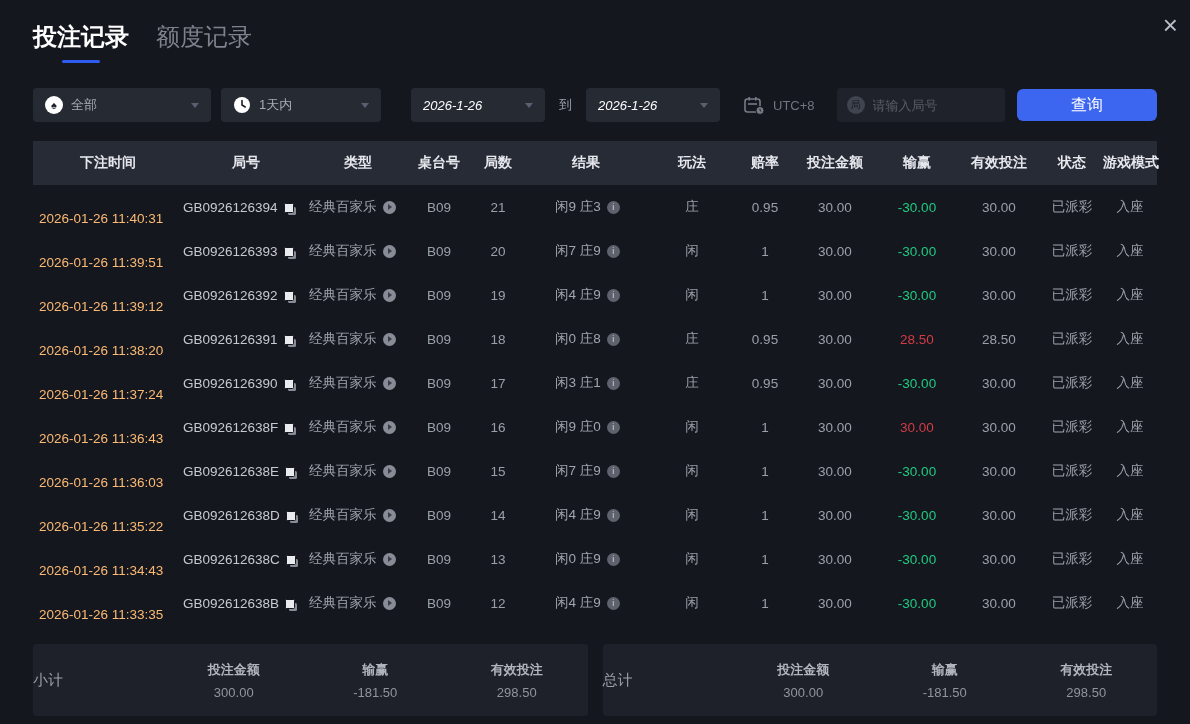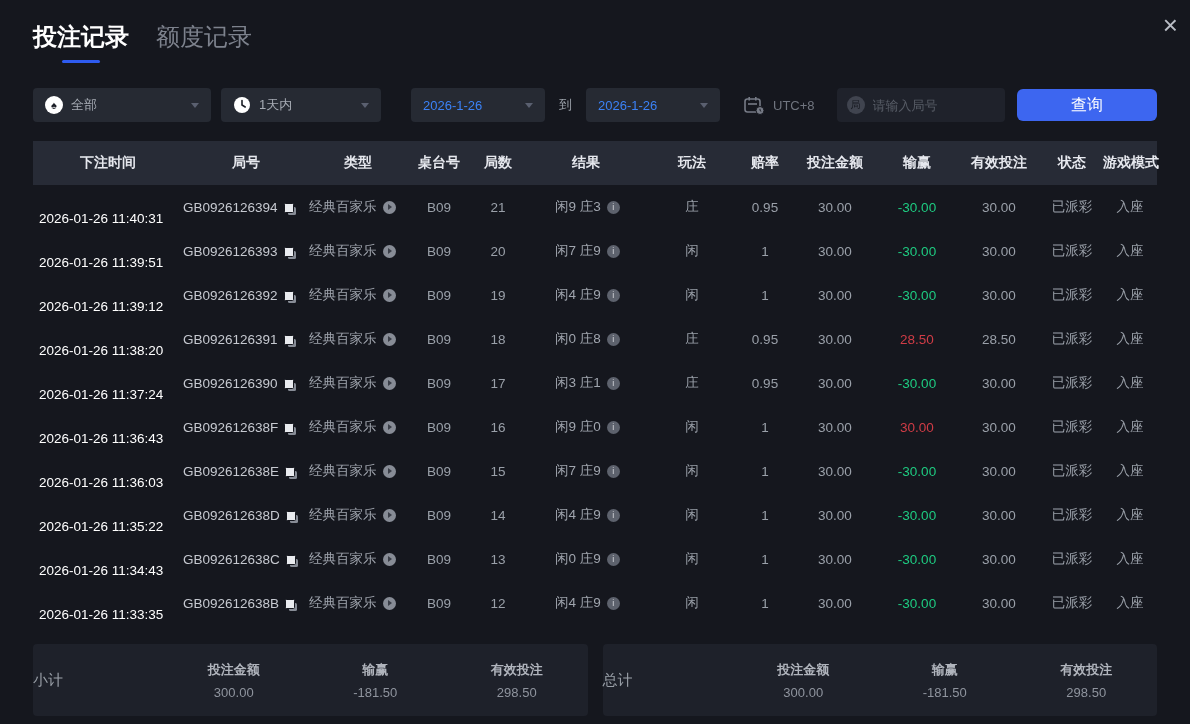--- a/index.html
+++ b/index.html
@@ -27,21 +27,21 @@
 
   
   .filter-bar { display:flex; align-items:center; margin-top:25px; height:34px; }
   .select {
     display:flex; align-items:center; gap:8px;
     background:#262a33; border-radius:4px; height:34px;
     padding:0 12px; cursor:pointer; color:#a6abb4; font-size:13px;
   }
   .sel-game { width:178px; }
   .sel-time { width:160px; margin-left:10px; }
-  .sel-date { width:134px; color:#3b82f6; }
+  .sel-date { width:134px; color:#ffffff;font-style:italic; }
   .sel-date-from { margin-left:30px; }
   .to-label { color:#9aa0a8; font-size:13px; margin:0 14px; }
   .chev {
     margin-left:auto; width:0; height:0;
     border-left:4.5px solid transparent; border-right:4.5px solid transparent;
     border-top:5.5px solid #5a6070;
   }
   .disc-white {
     width:18px; height:18px; border-radius:50%; background:#ffffff;
     color:#1b1e26; display:inline-flex; align-items:center; justify-content:center;
@@ -74,21 +74,21 @@
     display:grid; grid-template-columns:var(--cols);
     height:44px; align-items:center; background:#272b36;
     color:#e6e8ee; font-size:14px; font-weight:bold;
   }
   .th { text-align:center; white-space:nowrap; }
   .trow {
     display:grid; grid-template-columns:var(--cols);
     height:44px; align-items:center; font-size:13.5px;
   }
   .td { text-align:center; color:#9aa0a9; white-space:nowrap; }
-  .td-time { text-align:left; padding-left:6px; color:#ffffff;margin-top:22px; }
+  .td-time { text-align:left; padding-left:6px; color:#fdba74;margin-top:22px; }
   .td-round { display:flex; align-items:flex-end; gap:6px; color:#c6c9d0; }
   .td-type { display:flex; align-items:center; gap:6px; color:#a0a5ae; }
   .td-result { display:flex; align-items:center; gap:6px; padding-left:30px; color:#a0a5ae; }
   .green { color:#1ecb81; }
   .red { color:#d03c46; }
 
   .copy-icon { position:relative; width:12px; height:12px; display:inline-block; cursor:pointer; flex:0 0 auto; }
   .copy-icon::before {
     content:""; position:absolute; right:0; bottom:0; width:8px; height:8px;
     background:#878c96; border-radius:1.5px;

